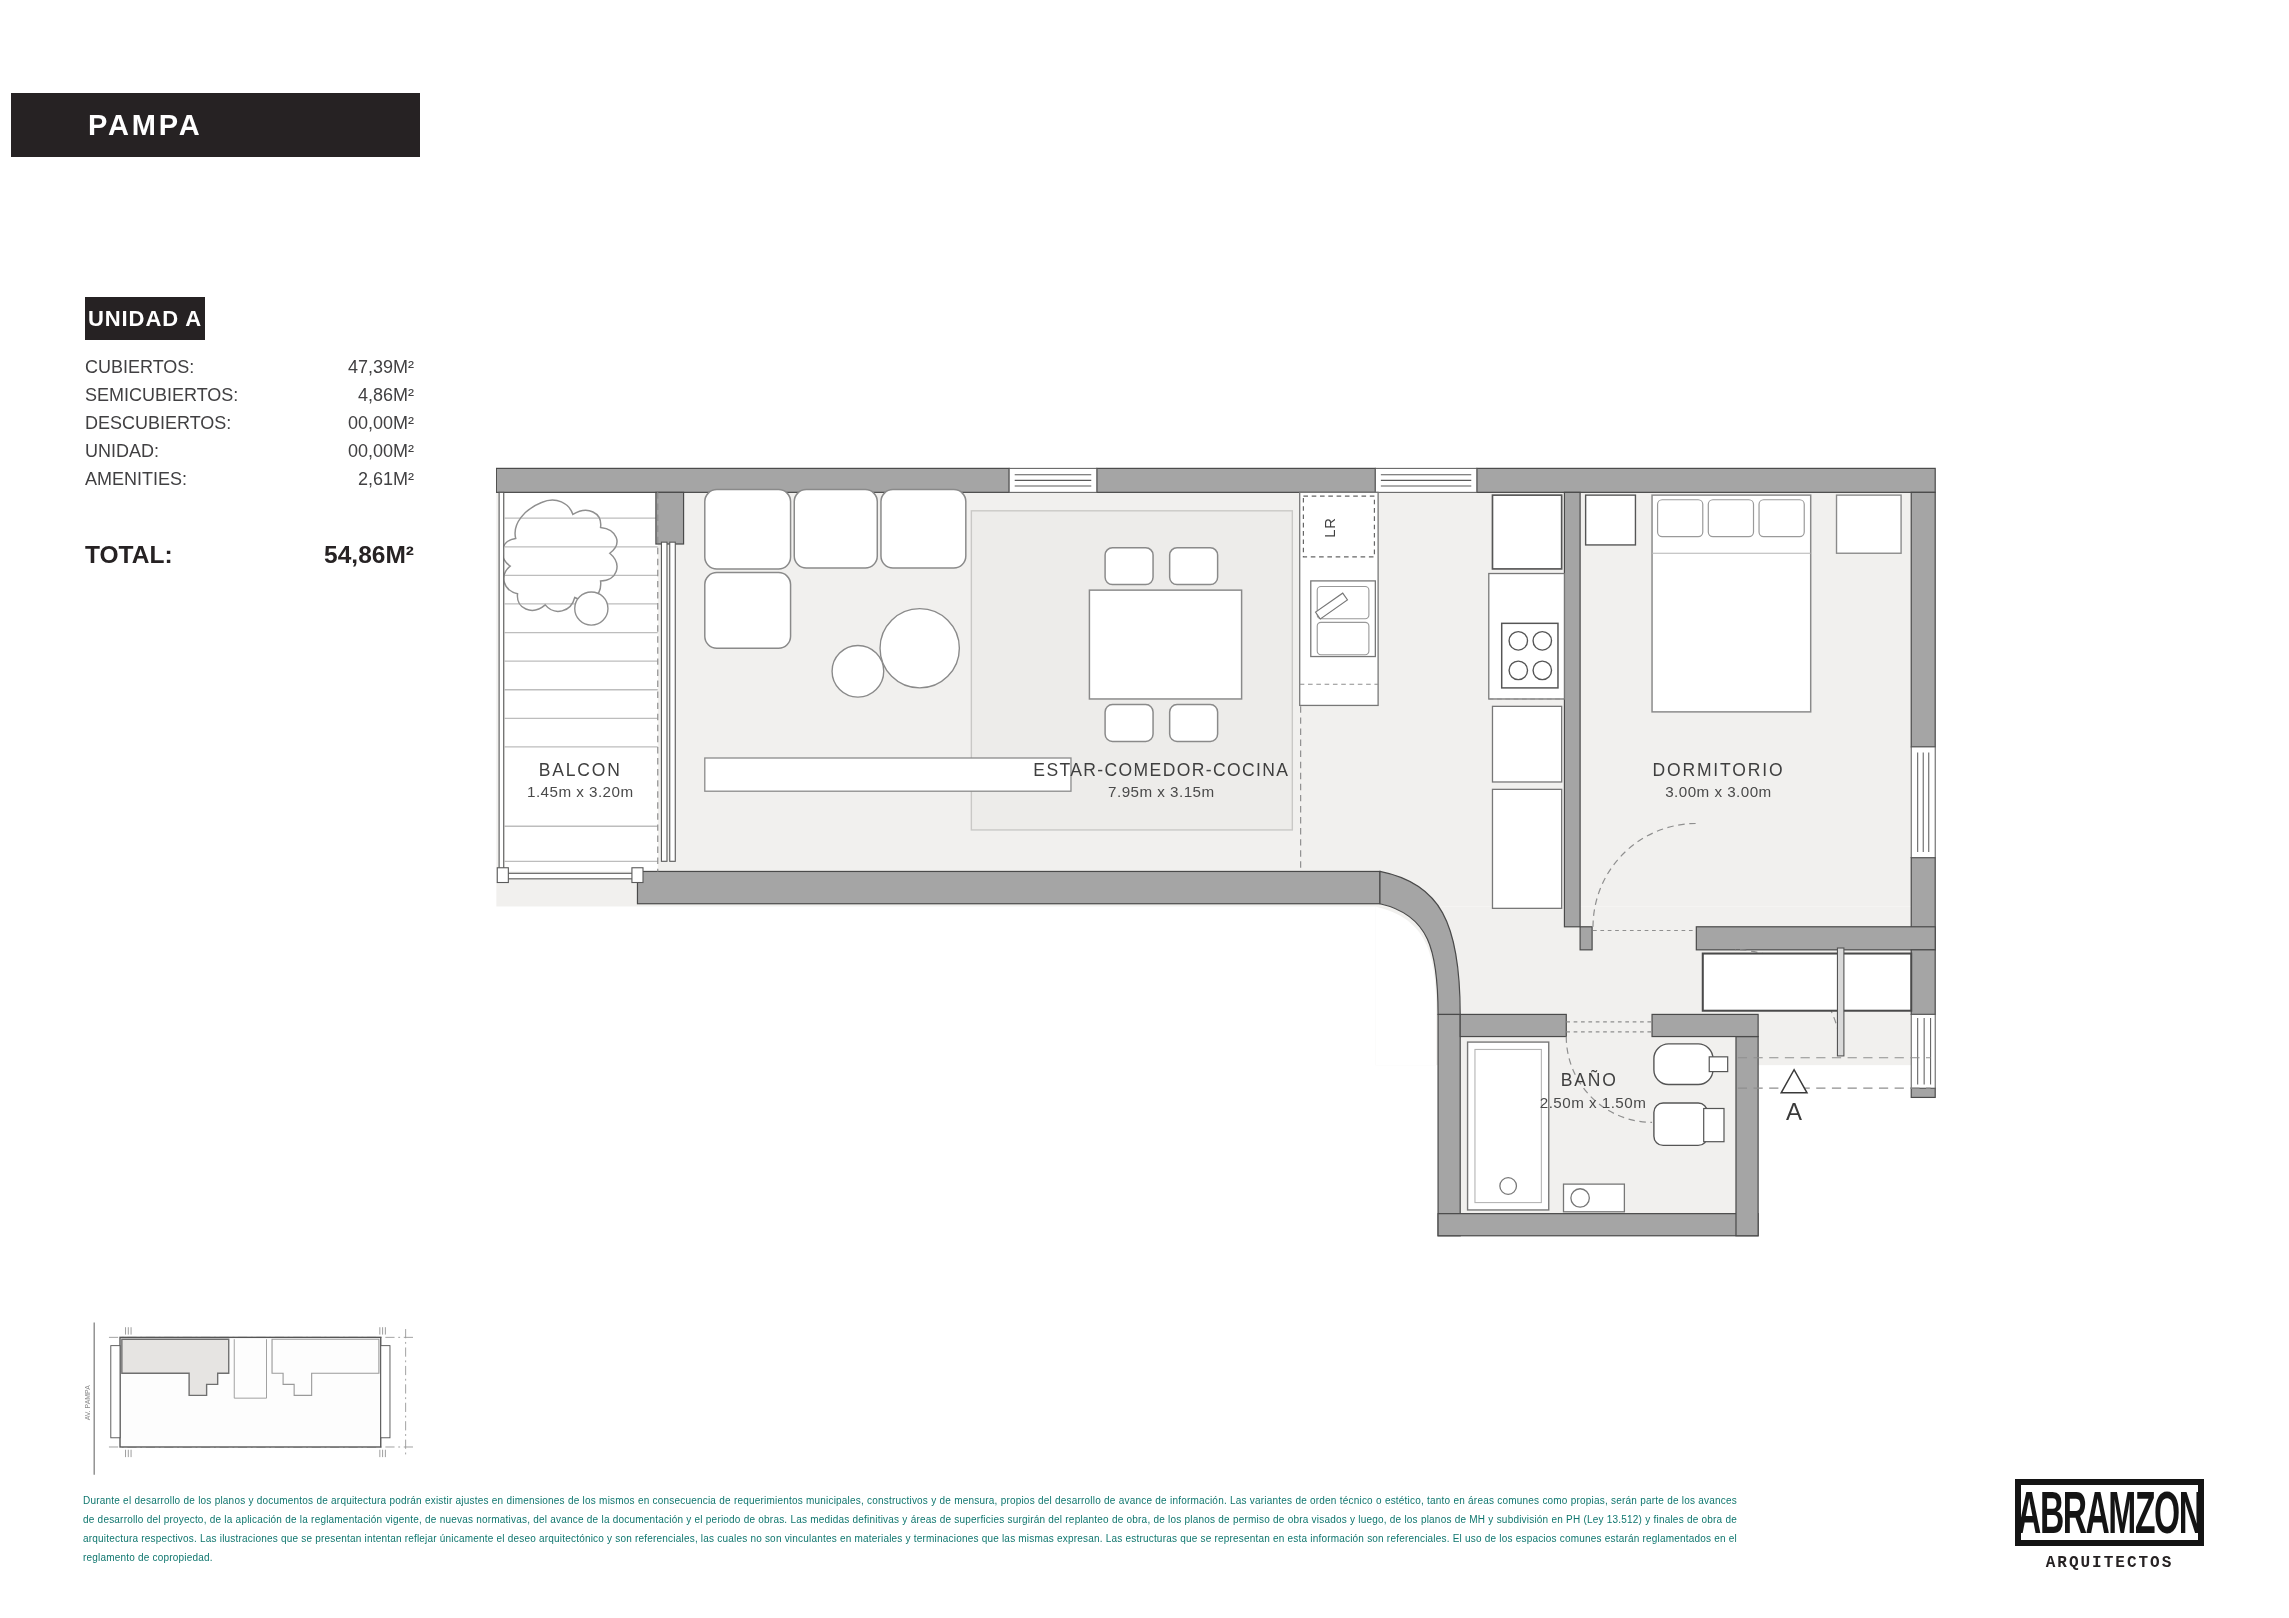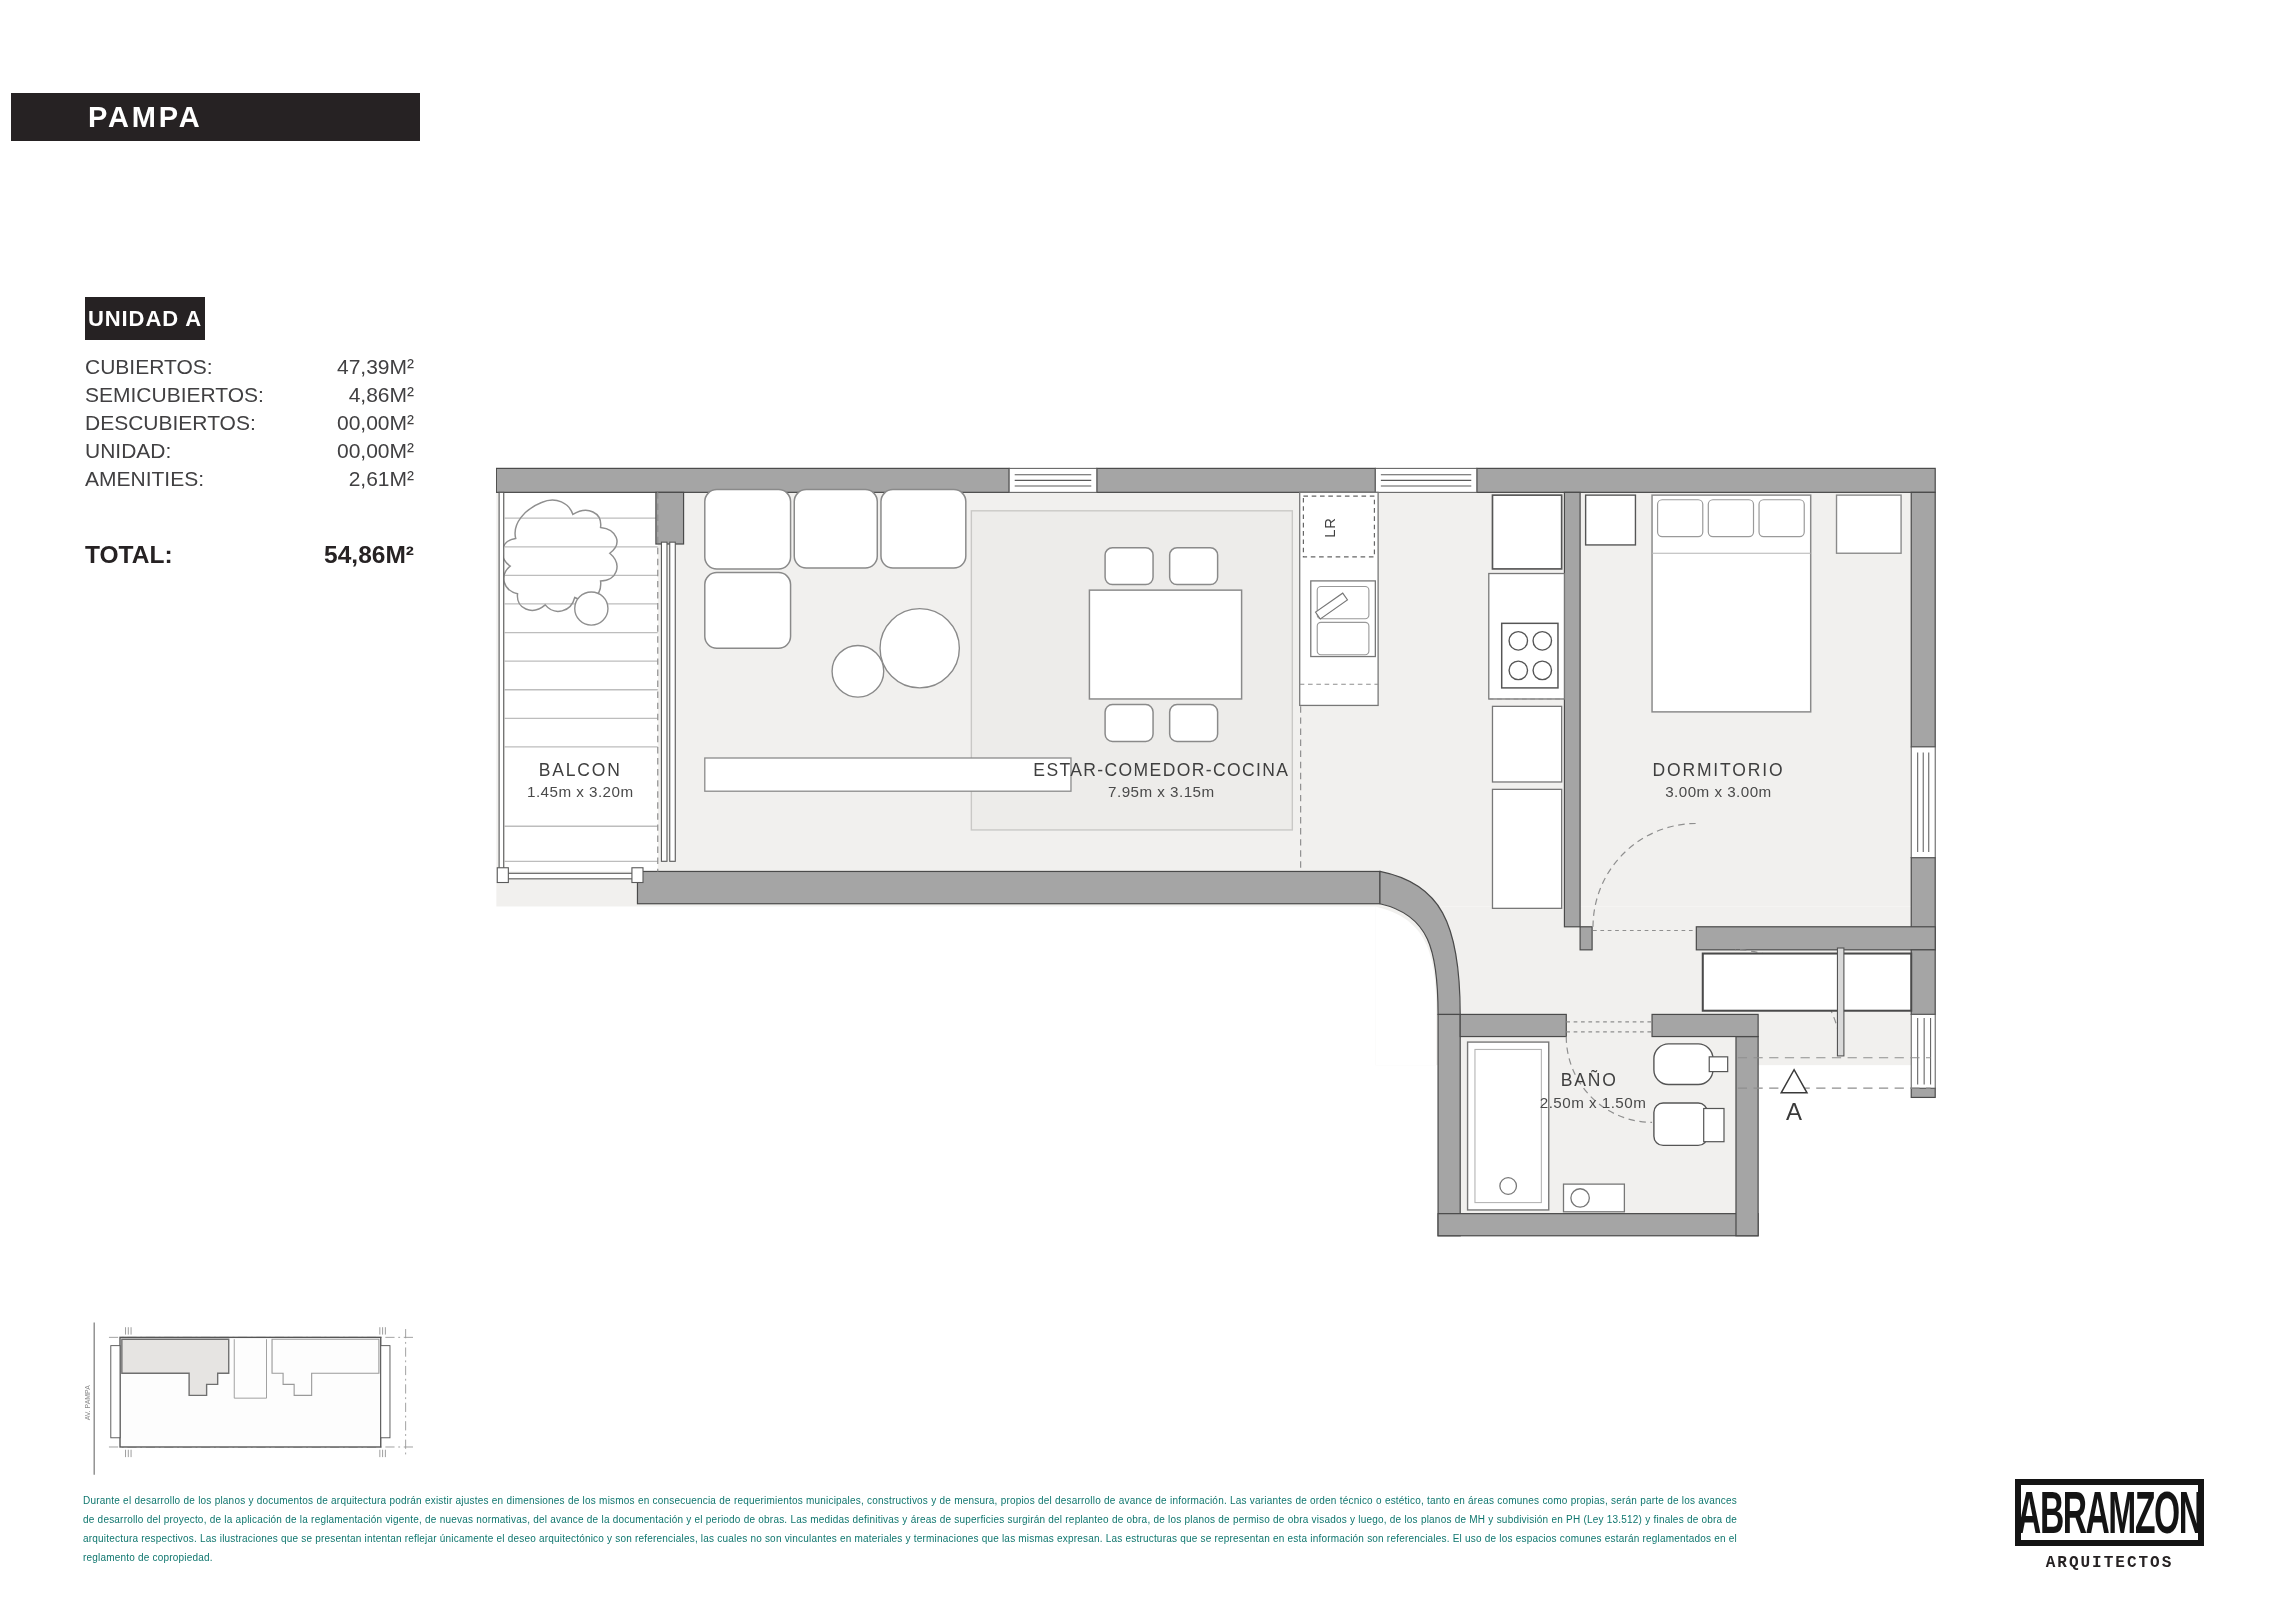--- a/index.html
+++ b/index.html
@@ -3,35 +3,35 @@
 <meta charset="utf-8">
 <style>
   * { margin:0; padding:0; box-sizing:border-box; }
   html,body { background:#ffffff; }
   .page {
     position:relative; width:2290px; height:1619px; background:#ffffff;
     font-family:"Liberation Sans", sans-serif; overflow:hidden;
   }
   
   .brand-bar {
-    position:absolute; left:11px; top:93px; width:409px; height:48px;
+    position:absolute; left:11px; top:93px; width:409px; height:64px;
     background:#262223; display:flex; align-items:center; padding-left:77px;
   }
   .brand-bar span { color:#fff; font-size:29px; font-weight:bold; letter-spacing:2.8px; }
   .floor-title { position:absolute; left:81px; top:192px; display:flex; align-items:center; }
   .floor-title .tick { width:10px; height:66px; background:#262223; margin-right:20px; }
   .floor-title .txt { font-size:59px; font-weight:bold; color:#262223; letter-spacing:0.9px; }
   .unit-badge {
     position:absolute; left:85px; top:297px; width:120px; height:43px; background:#262223;
     display:flex; align-items:center; justify-content:center;
   }
   .unit-badge span { color:#fff; font-size:22px; font-weight:bold; letter-spacing:0.9px; }
   
   .areas { position:absolute; left:85px; top:353px; width:329px; }
-  .areas .row { display:flex; justify-content:space-between; font-size:21px; color:#414042; line-height:28px; }
+  .areas .row { display:flex; justify-content:space-between; font-size:18px; color:#414042; line-height:28px; }
   .areas .row .v { text-align:left; }
   .areas .total { display:flex; justify-content:space-between; font-size:24.5px; color:#262223; font-weight:bold; margin-top:48px; }
   
   .plan-svg { position:absolute; left:496px; top:461px; }
   .keyplan-svg { position:absolute; left:81px; top:1318px; }
   svg { font-family:"Liberation Sans", sans-serif; }
   
   .disclaimer {
     position:absolute; left:83px; top:1491px; width:1654px;
     font-size:10px; line-height:19px; color:#0f766e; text-align:justify; letter-spacing:0.2px;

